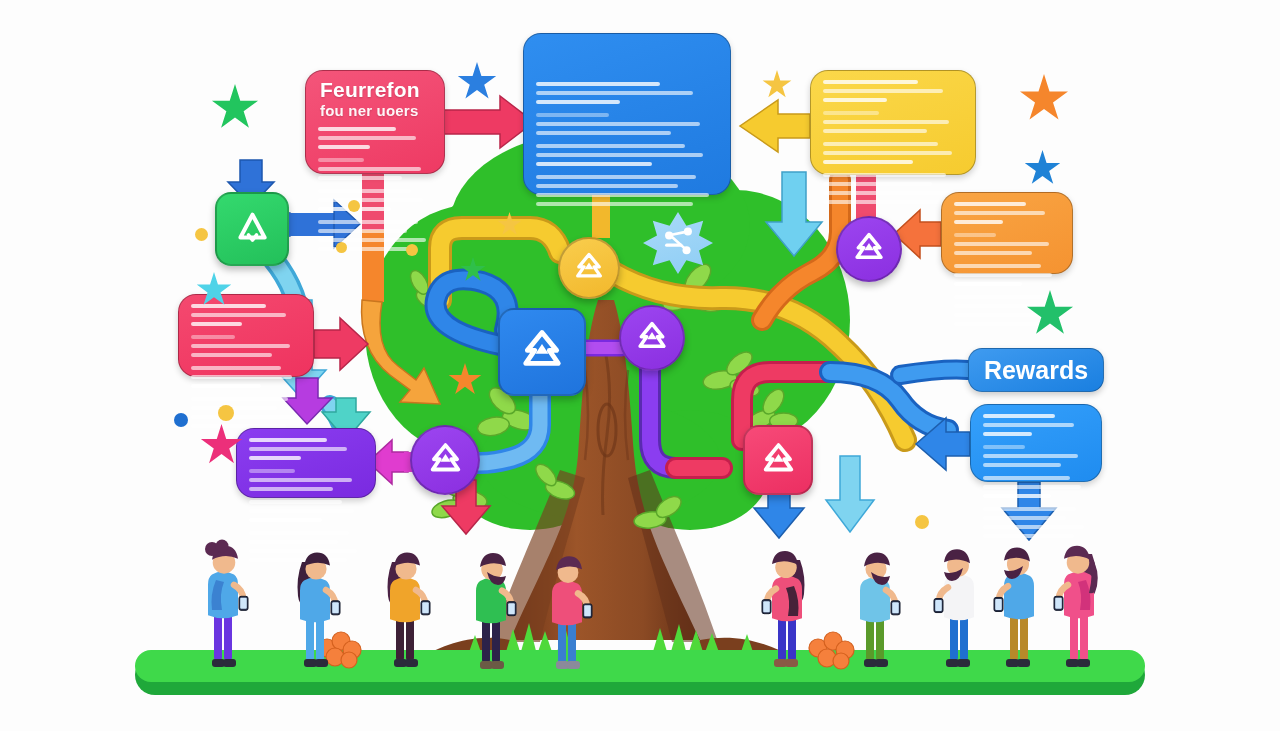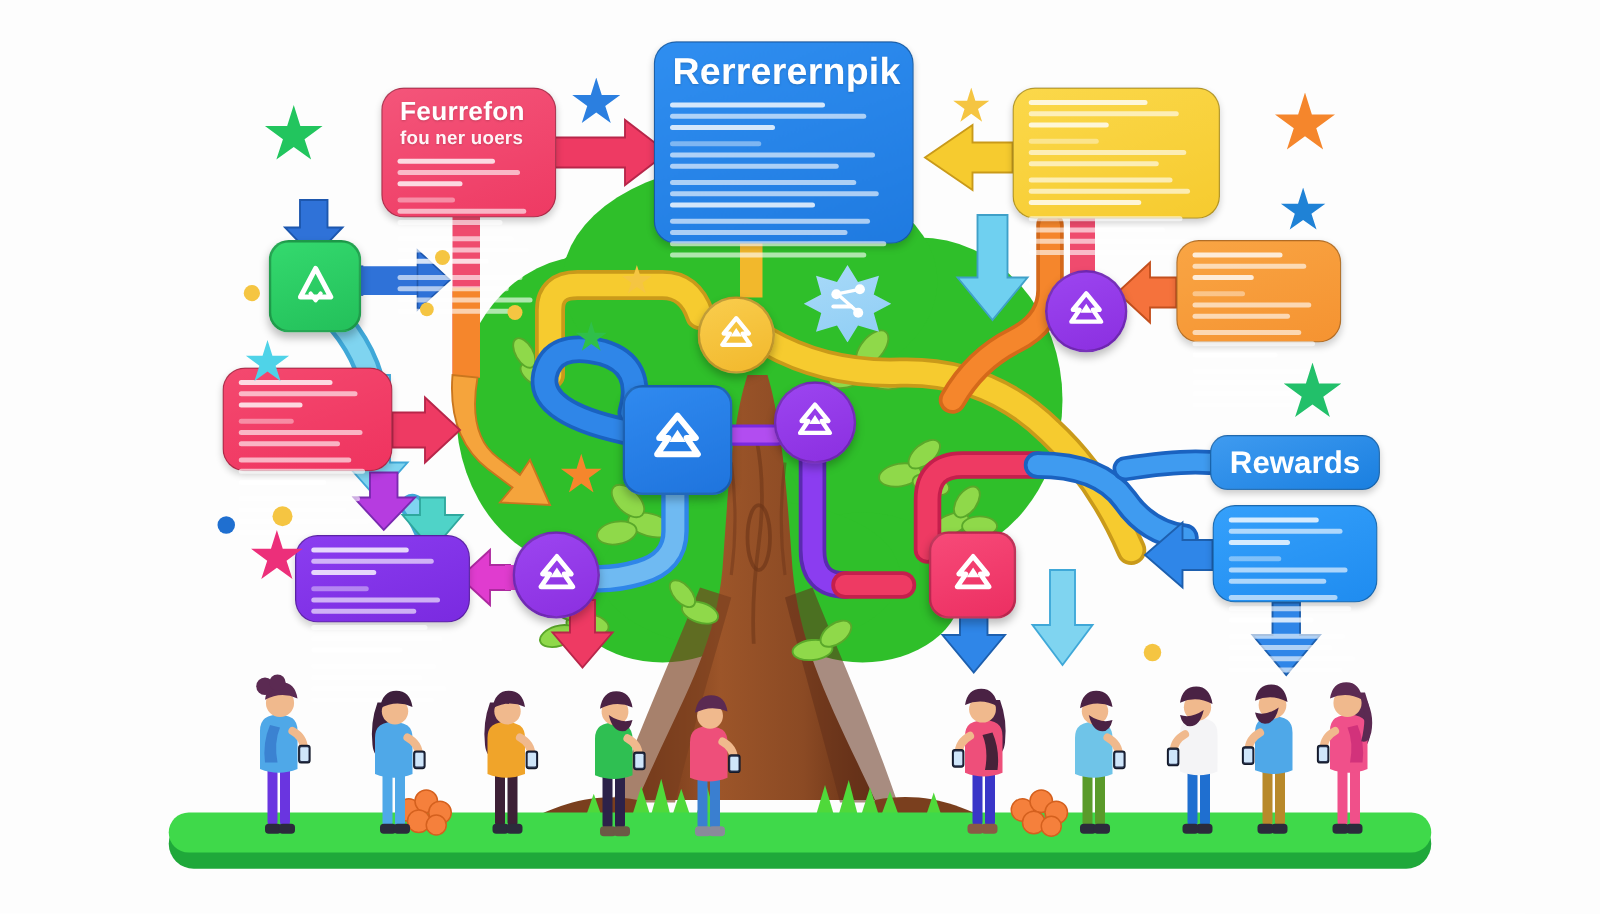--- a/index.html
+++ b/index.html
@@ -285,21 +285,20 @@
           </div>
           <div class="grp">
             <div class="ln " style="width:88%"></div>
             <div class="ln " style="width:78%"></div>
             <div class="ln " style="width:95%"></div>
             <div class="ln " style="width:86%"></div>
           </div>
         </div>
       </div>
       <div class="card" style="left: 523px; top: 33px; width: 208px; height: 162px; background: linear-gradient(160deg, rgb(47, 142, 240), rgb(31, 122, 224));">
-        <div class="ttl" style="position:absolute;left:14px;top:8px;right:10px;font-size:30px;">Rerrerernpik</div>
         <div class="lines" style="top:48px;">
           <div class="grp">
             <div class="ln d" style="width:68%"></div>
             <div class="ln " style="width:86%"></div>
             <div class="ln d" style="width:46%"></div>
           </div>
           <div class="grp">
             <div class="ln s" style="width:40%"></div>
             <div class="ln " style="width:90%"></div>
             <div class="ln " style="width:74%"></div>

